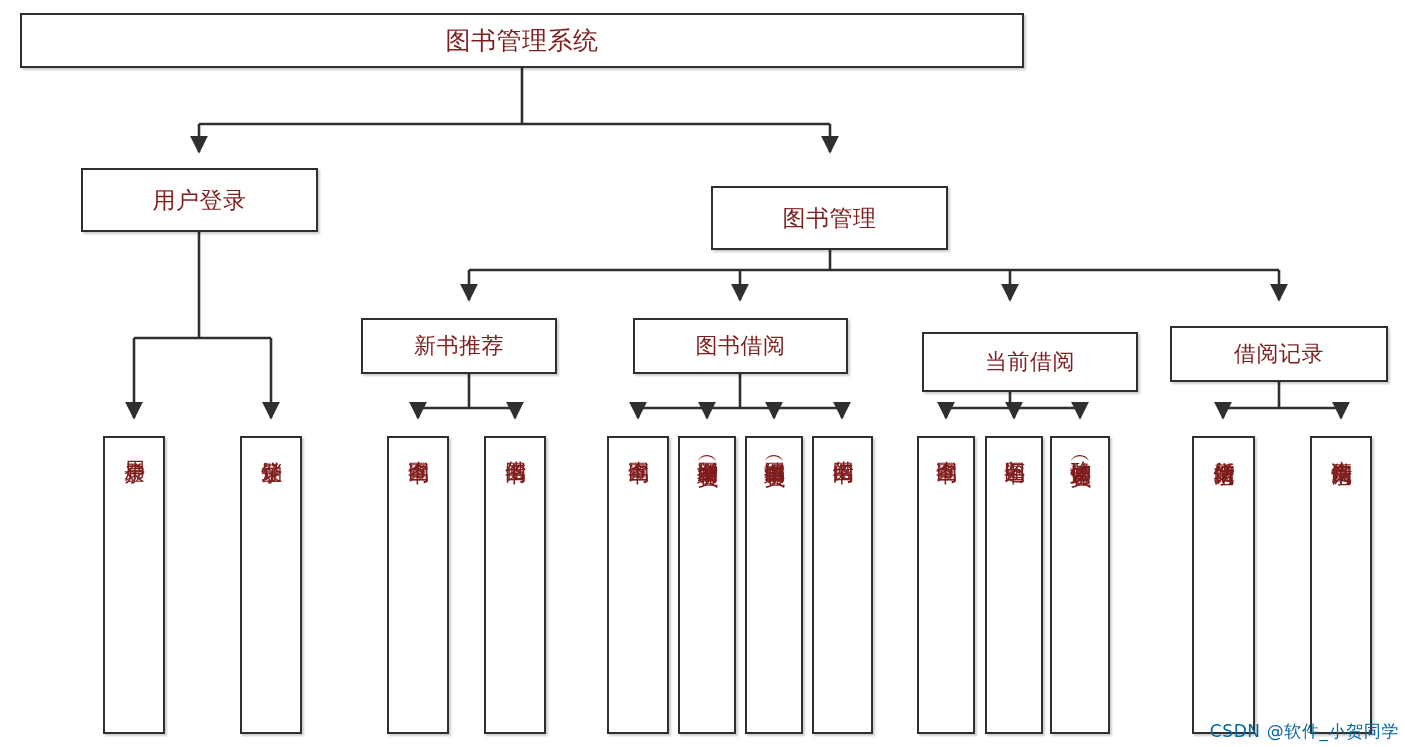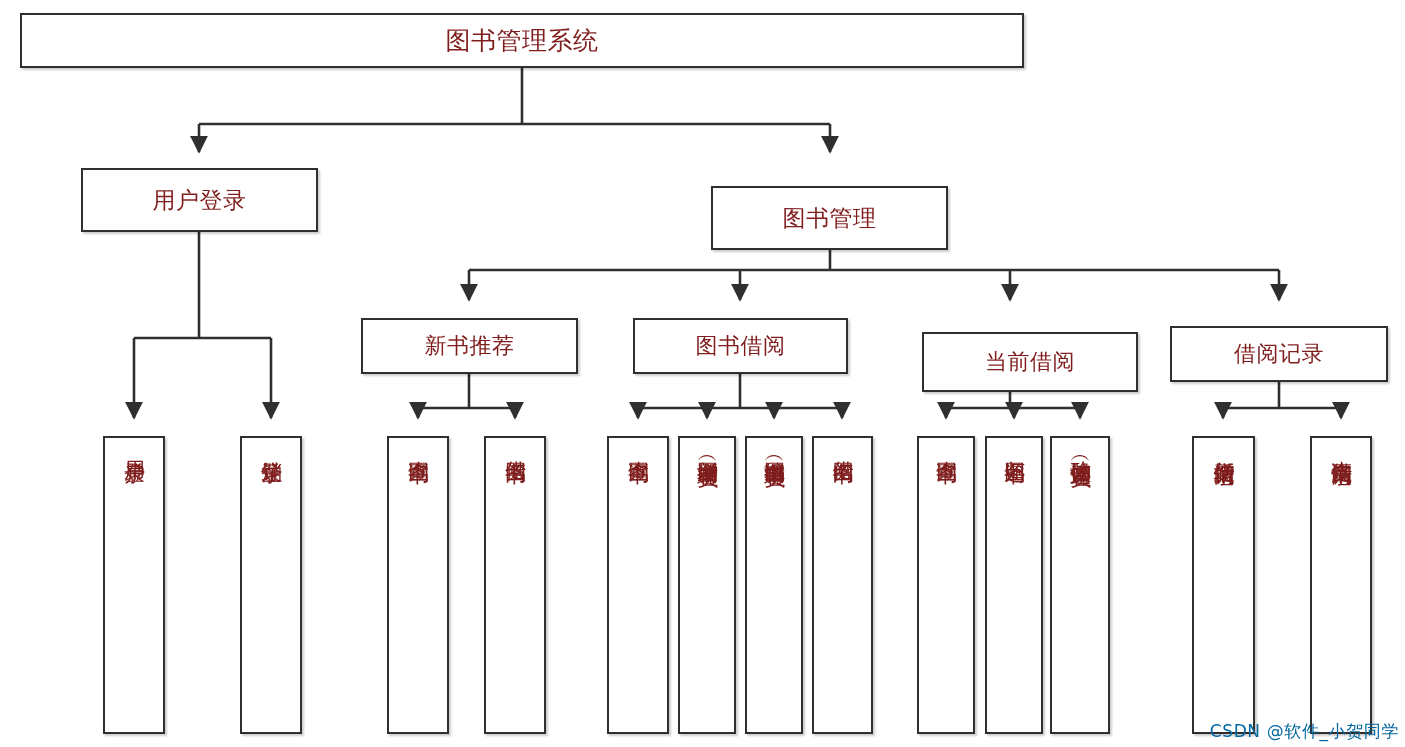--- a/index.html
+++ b/index.html
@@ -114,21 +114,21 @@
     <span class="label">图书管理系统</span>
   </div>
 
   <div class="node horiz n-l2" style="left:81px; top:168px; width:237px; height:64px;">
     <span class="label">用户登录</span>
   </div>
   <div class="node horiz n-l2" style="left:711px; top:168px; width:237px; height:64px;margin-top:18px;">
     <span class="label">图书管理</span>
   </div>
 
-  <div class="node horiz n-l3" style="left:361px; top:318px; width:217px; height:56px;">
+  <div class="node horiz n-l3" style="left:361px; top:318px; width:196px; height:56px;">
     <span class="label">新书推荐</span>
   </div>
   <div class="node horiz n-l3" style="left:633px; top:318px; width:215px; height:56px;">
     <span class="label">图书借阅</span>
   </div>
   <div class="node horiz n-l3" style="left:902px; top:332px; width:216px; height:60px;margin-left:20px;">
     <span class="label">当前借阅</span>
   </div>
   <div class="node horiz n-l3" style="left:1170px; top:318px; width:218px; height:56px;margin-top:8px;">
     <span class="label">借阅记录</span>

